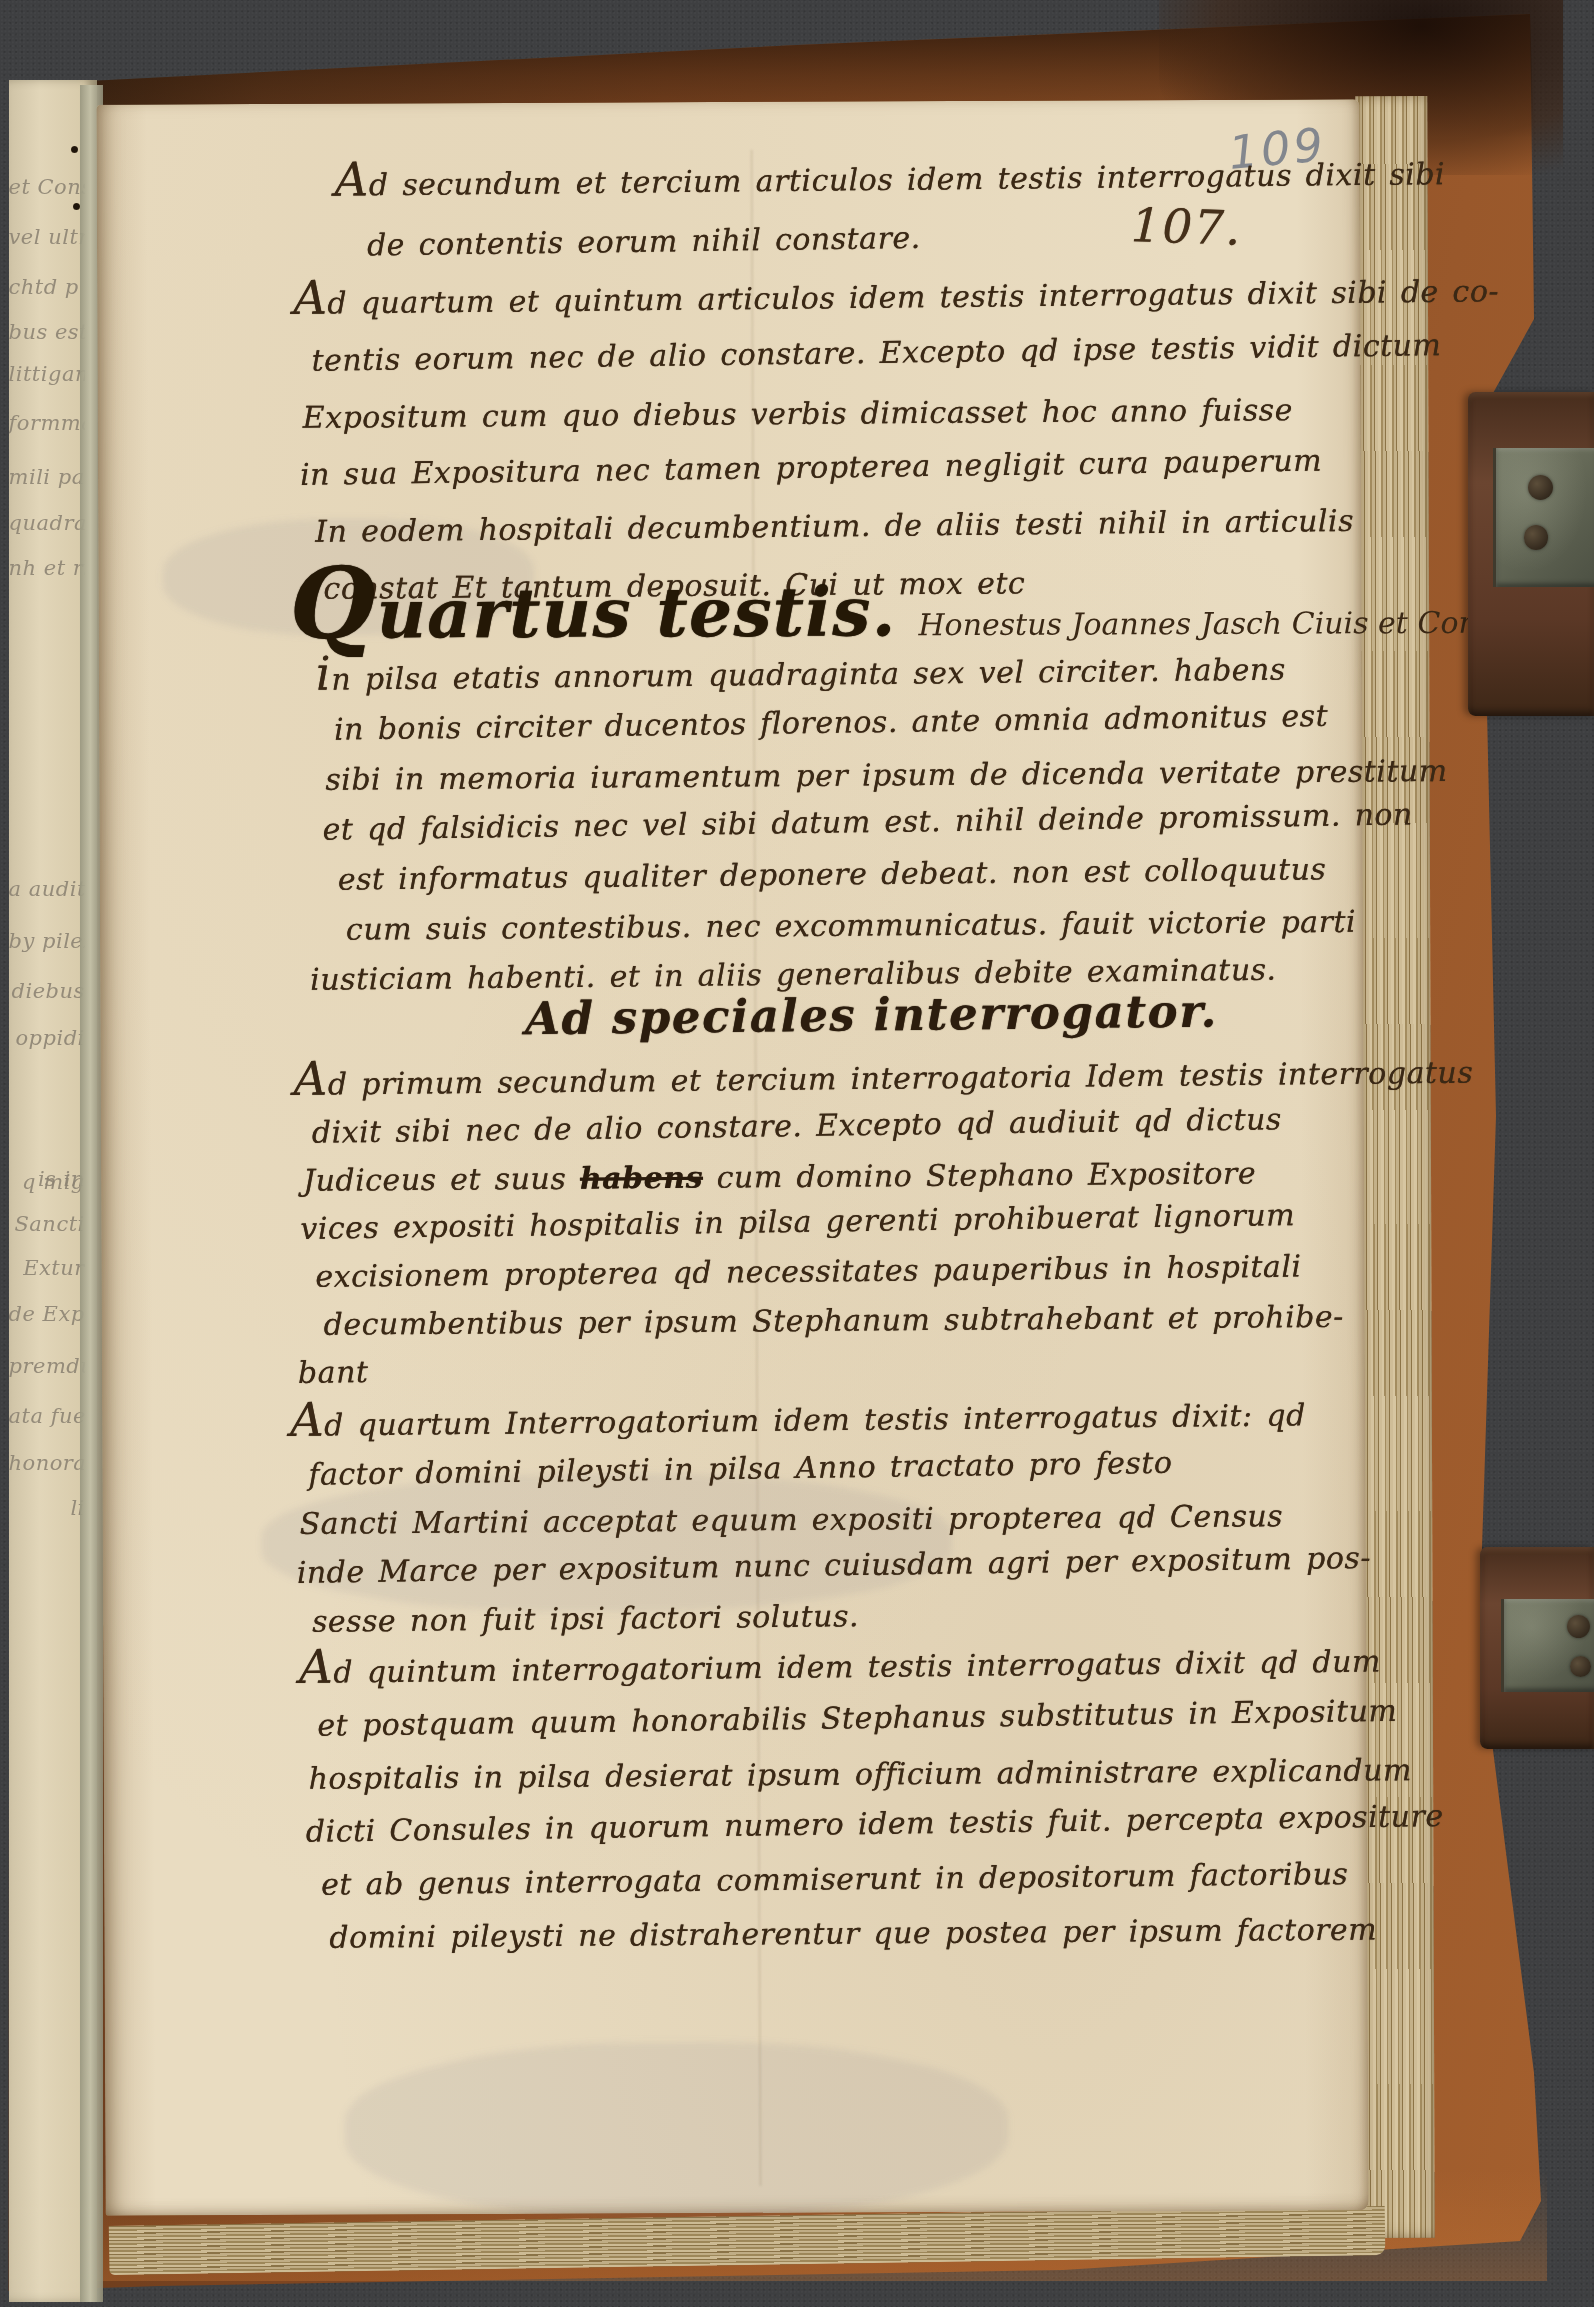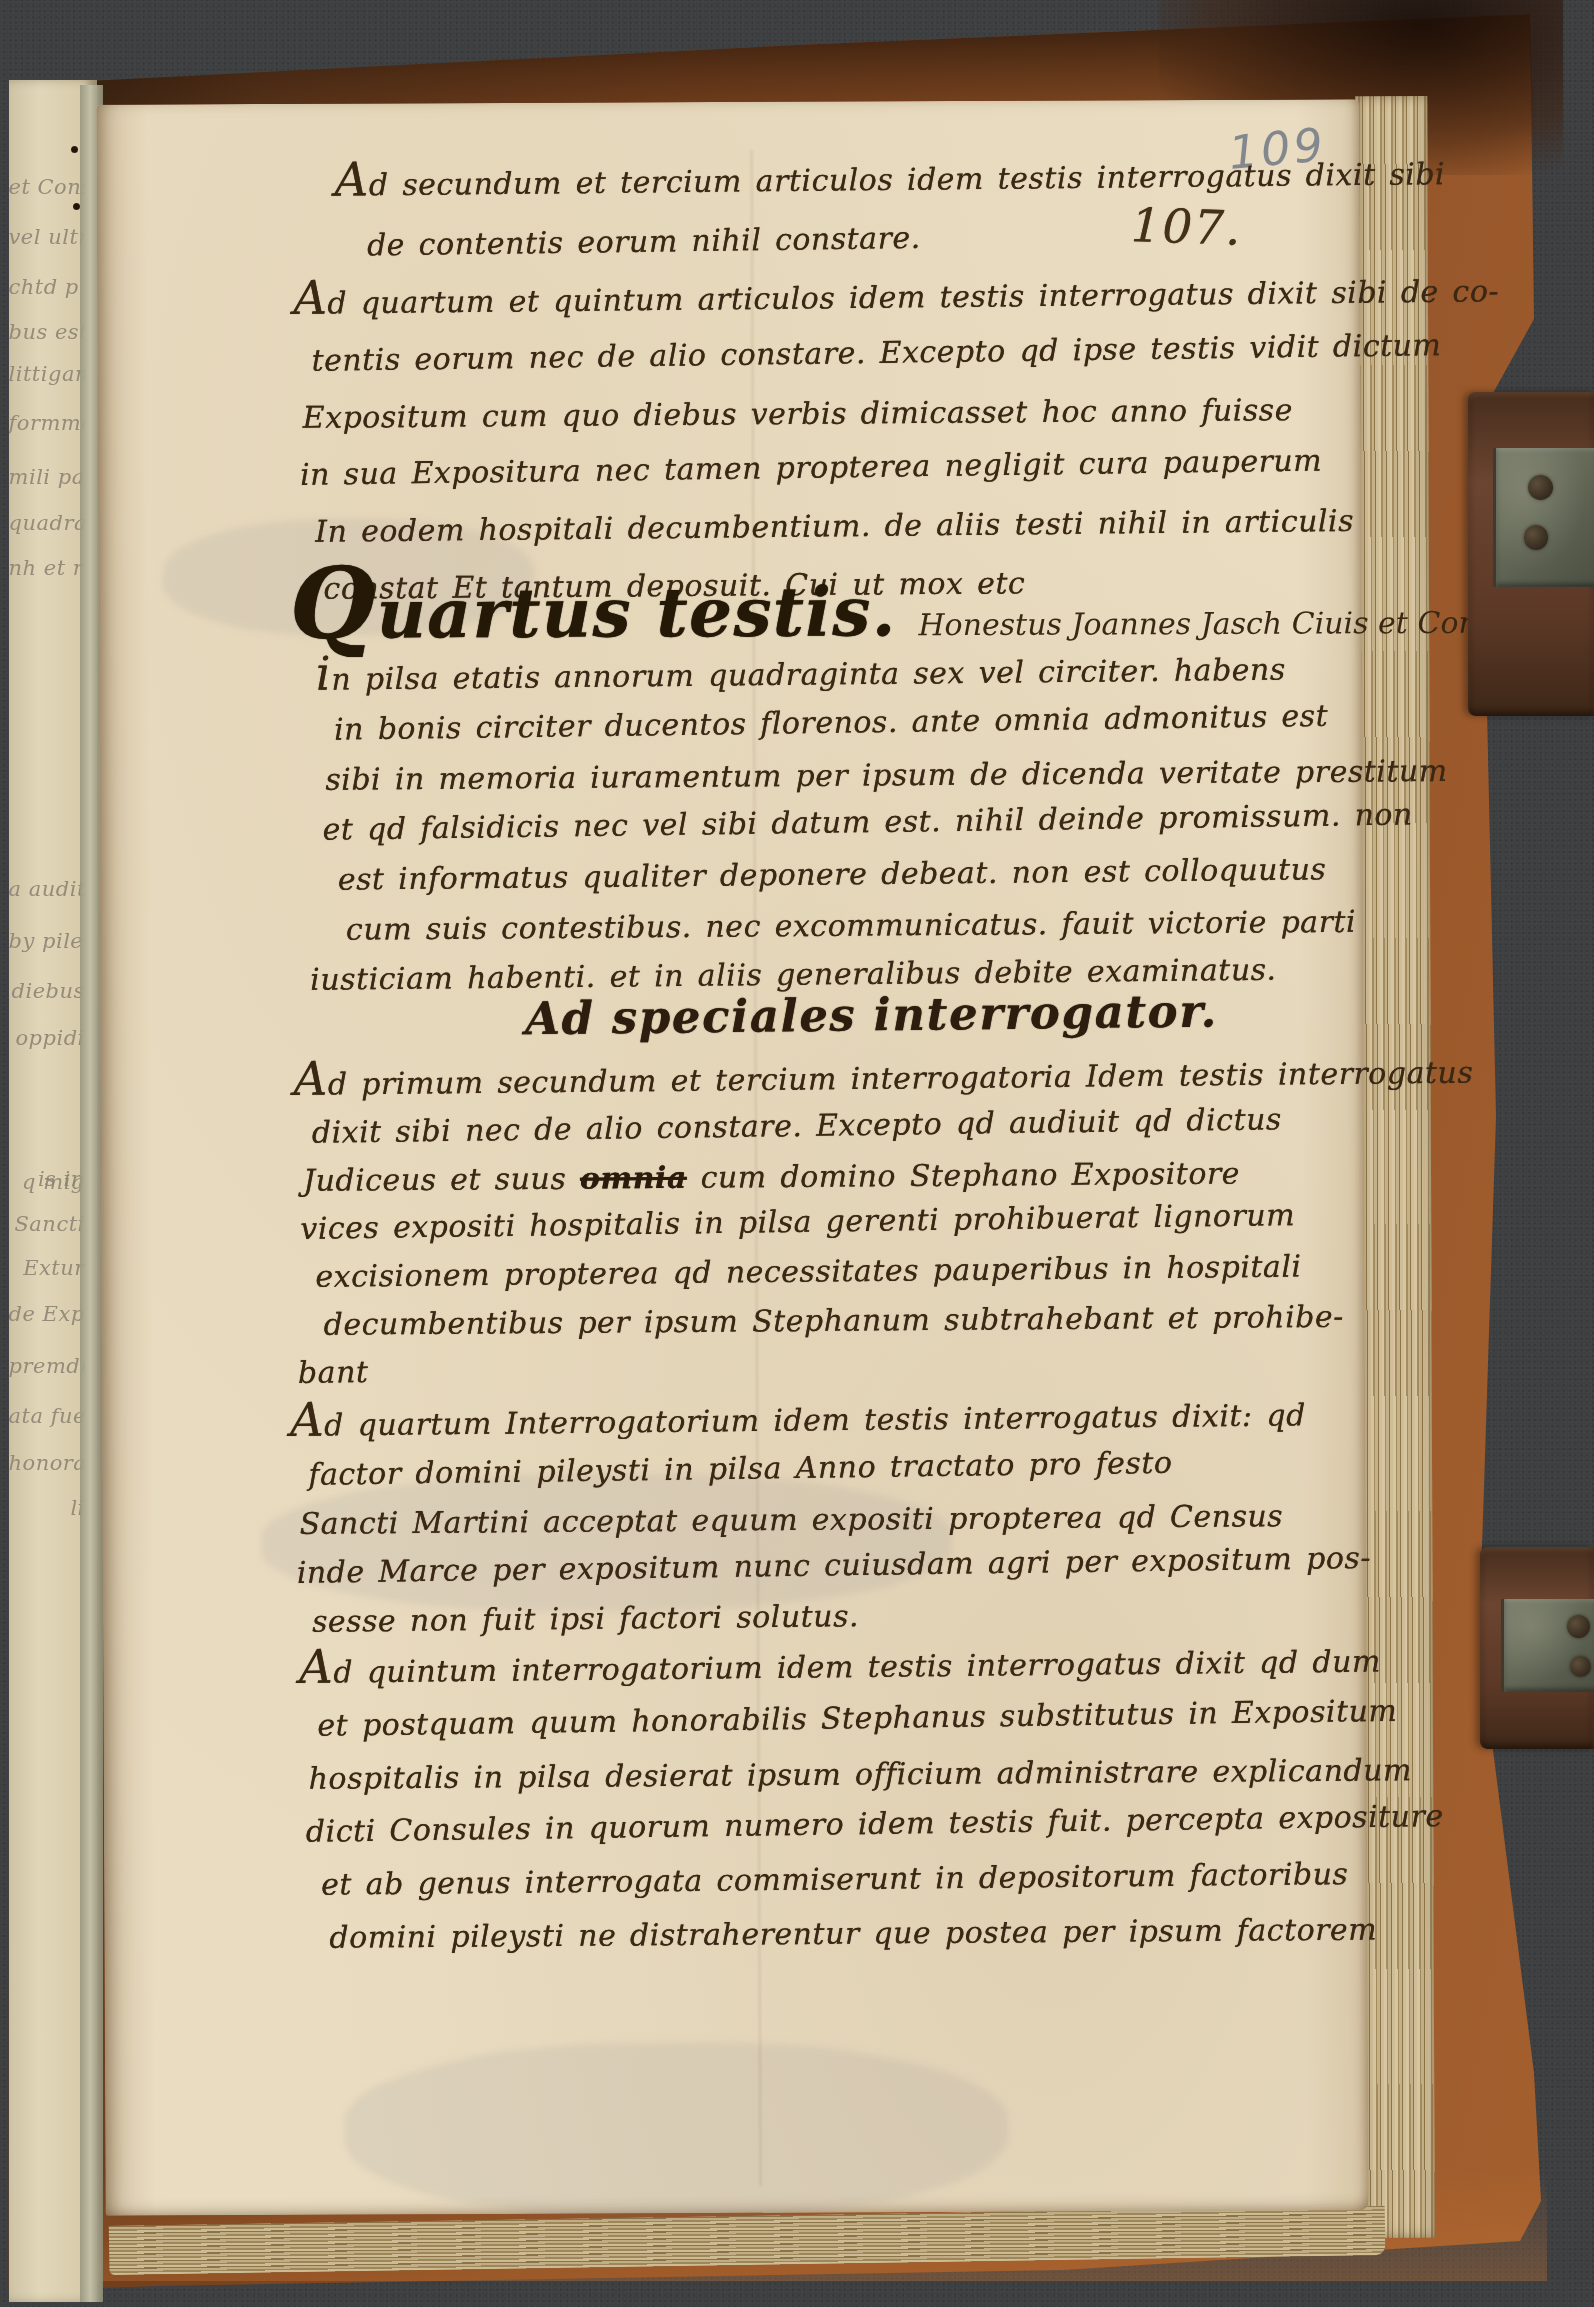--- a/index.html
+++ b/index.html
@@ -244,21 +244,21 @@
     <div class="line">est informatus qualiter deponere debeat. non est colloquutus</div>
     <div class="line">cum suis contestibus. nec excommunicatus. fauit victorie parti</div>
     <div class="line" style="margin-left:-7.4px;">iusticiam habenti. et in aliis generalibus debite examinatus.</div>
   </div>
 
   <div class="abs special-heading hand" style="left:319px;top:887px;width:904px;">Ad speciales interrogator.</div>
 
   <div class="para hand lh90" style="left:193px;top:957px;">
     <div class="line">Ad primum secundum et tercium interrogatoria Idem testis interrogatus</div>
     <div class="line">dixit sibi nec de alio constare. Excepto qd audiuit qd dictus</div>
-    <div class="line"><span>Judiceus et suus </span><span class="struck">omnia</span><span> cum domino Stephano Expositore</span></div>
+    <div class="line"><span>Judiceus et suus </span><span class="struck">habens</span><span> cum domino Stephano Expositore</span></div>
     <div class="line">vices expositi hospitalis in pilsa gerenti prohibuerat lignorum</div>
     <div class="line">excisionem propterea qd necessitates pauperibus in hospitali</div>
     <div class="line">decumbentibus per ipsum Stephanum subtrahebant et prohibe-</div>
     <div class="line">bant</div>
   </div>
 
   <div class="para hand lh92" style="left:188px;top:1297px;">
     <div class="line">Ad quartum Interrogatorium idem testis interrogatus dixit: qd</div>
     <div class="line">factor domini pileysti in pilsa Anno tractato pro festo</div>
     <div class="line">Sancti Martini acceptat equum expositi propterea qd Census</div>

